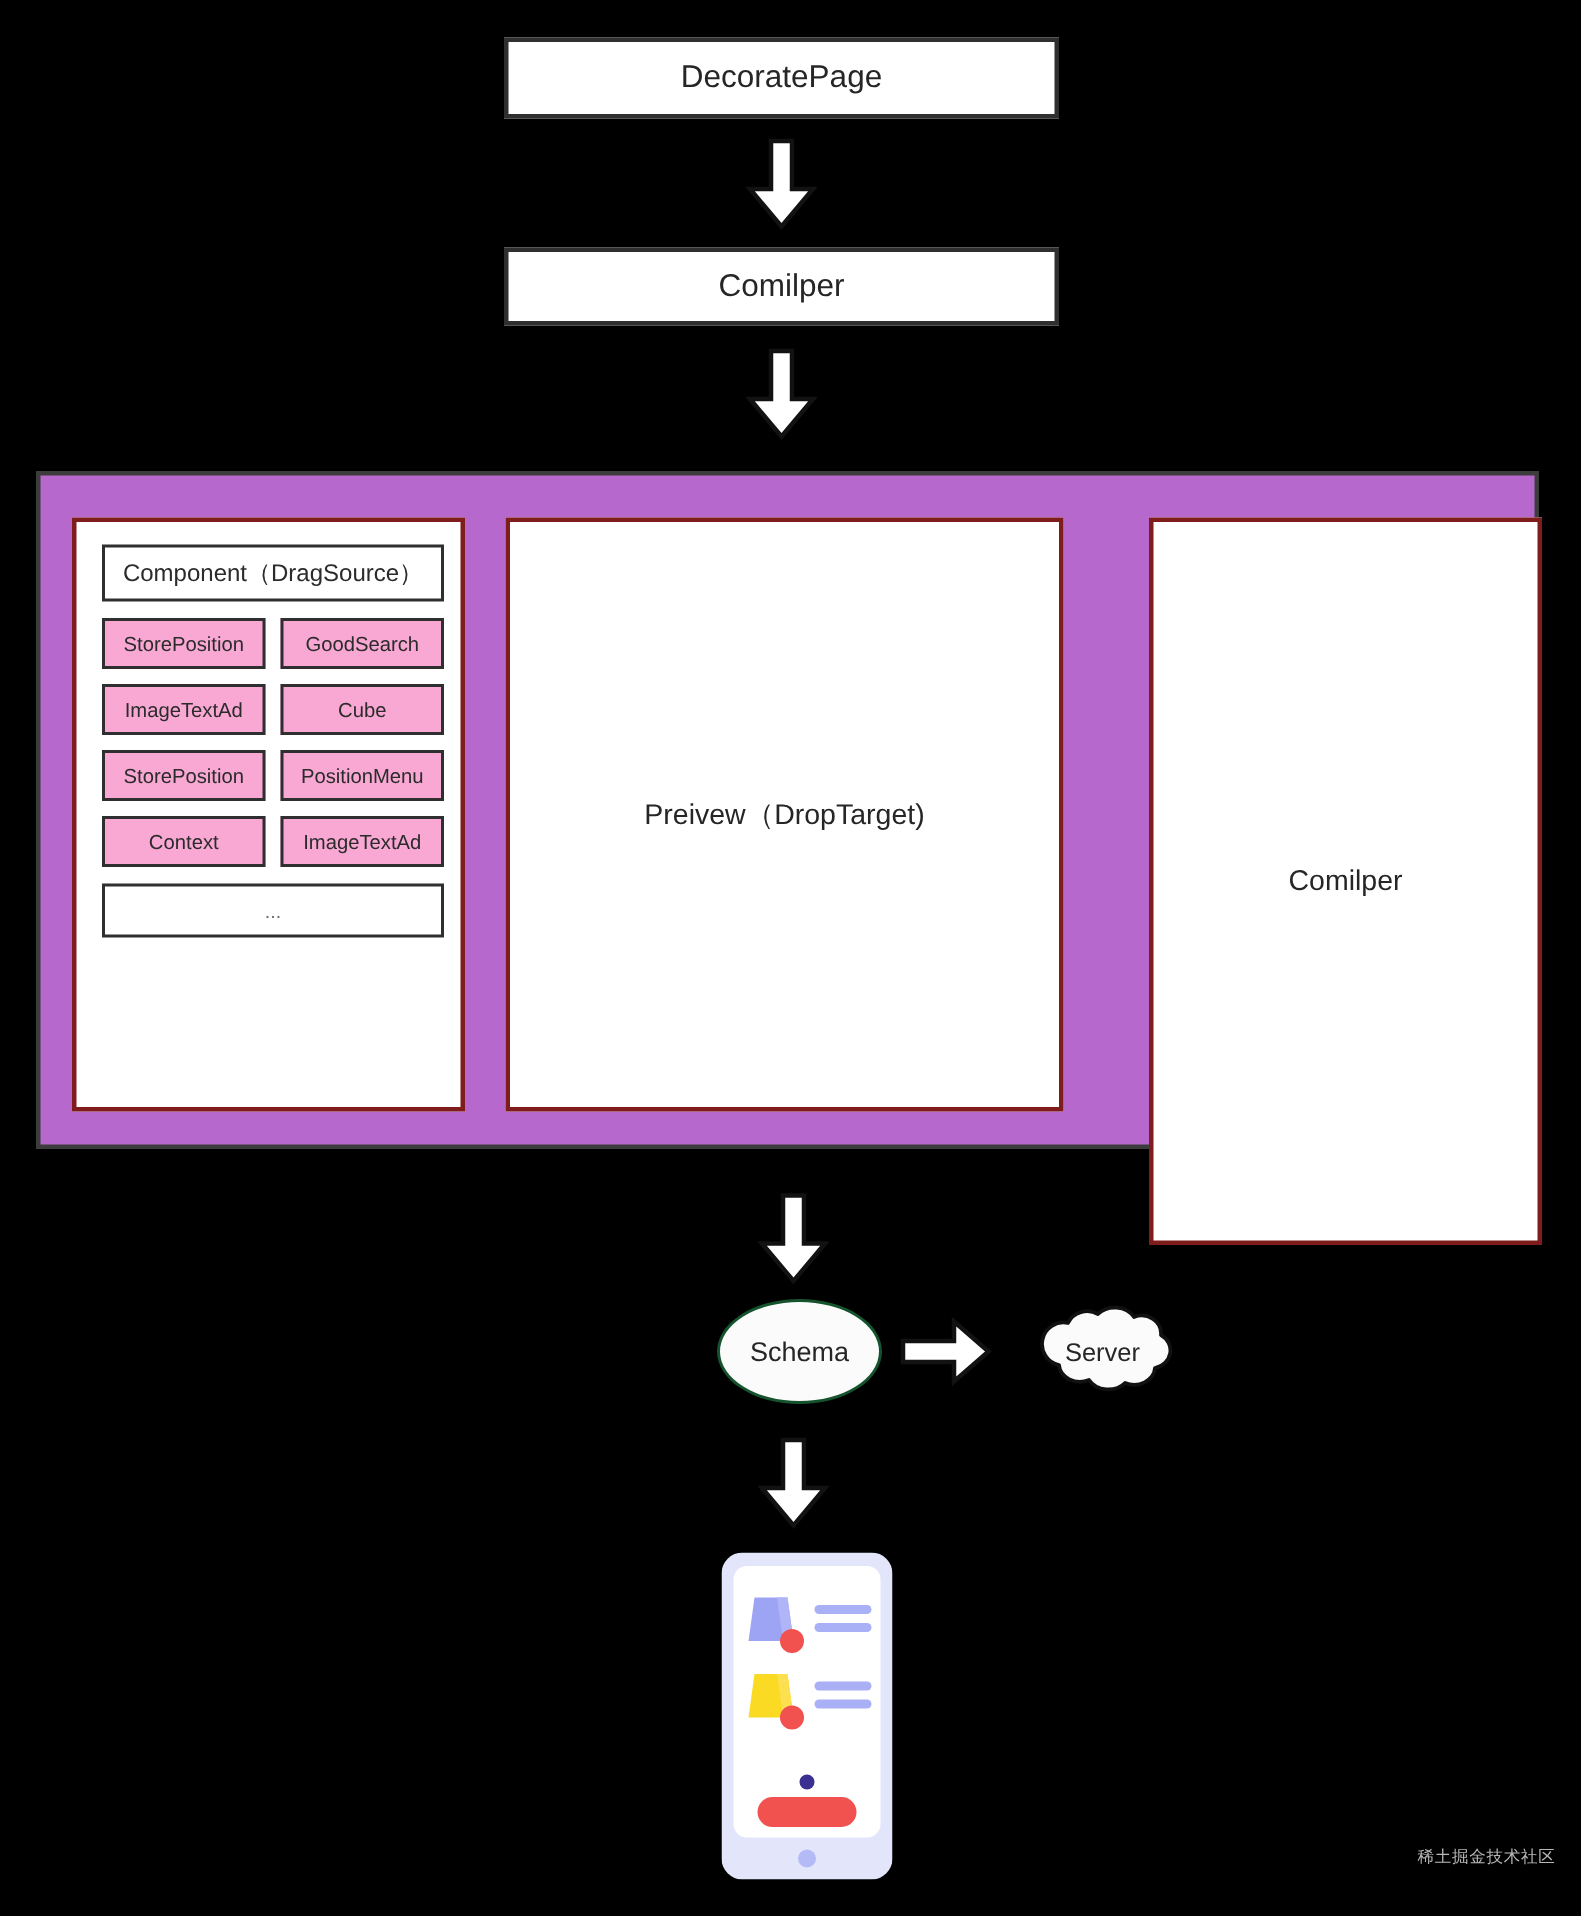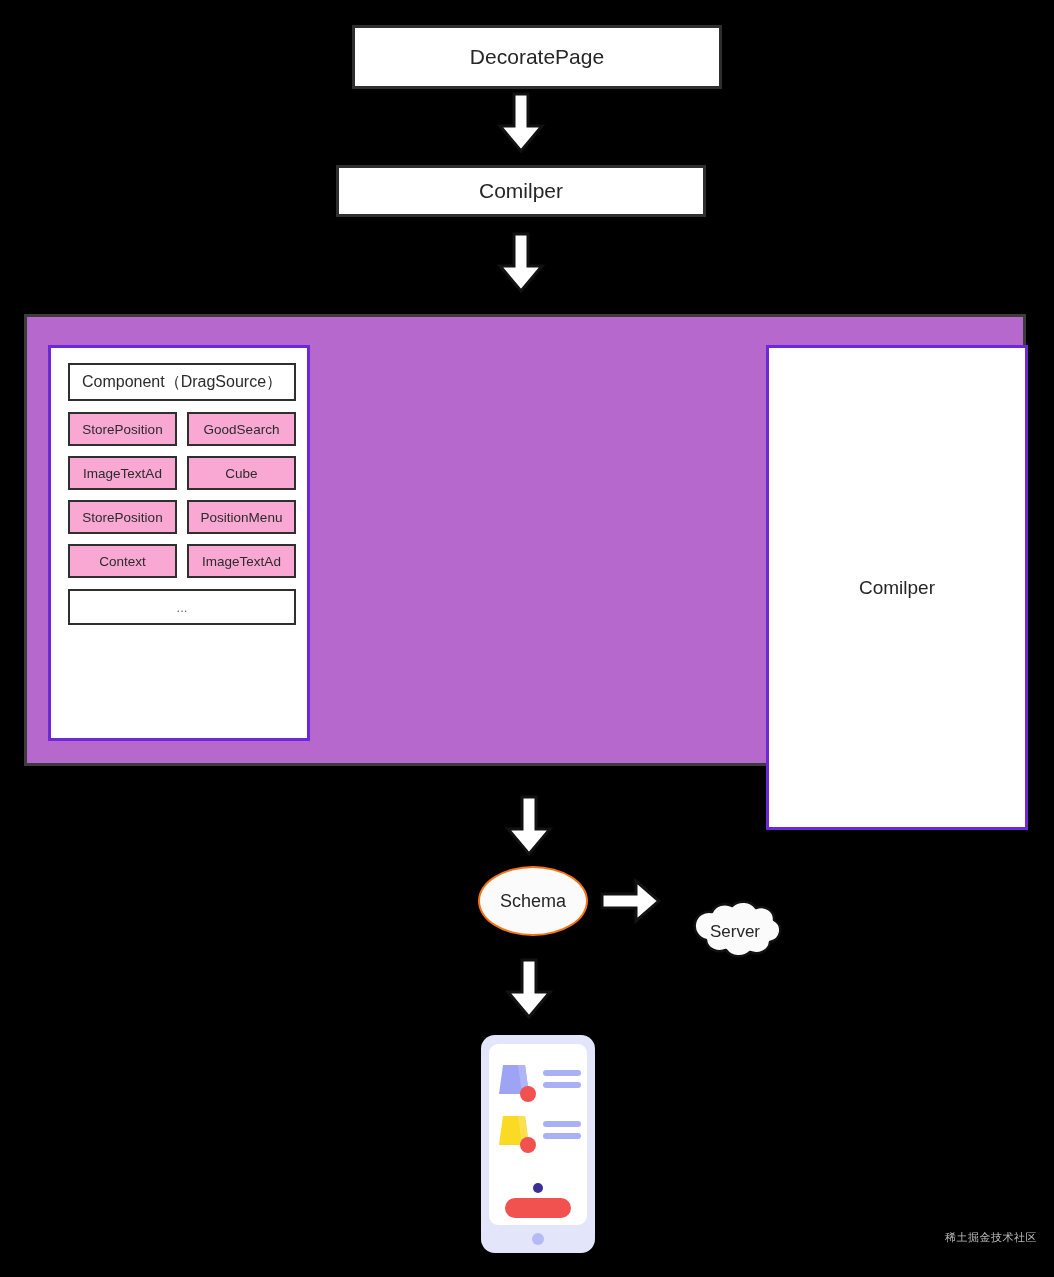--- a/index.html
+++ b/index.html
@@ -30,23 +30,22 @@
     align-items: center;
     justify-content: center;
     text-align: center;
     color: #262626;
   }
 
   #decorate-page {
     left: 336px;
     top: 25px;
     width: 370px;
-    height: 64px;
+    height: 54px;
     font-size: 21px;
-    margin-left: 16px;
   }
   #context-node {
     left: 336px;
     top: 165px;
     width: 370px;
     height: 52px;
     font-size: 21px;
   }
 
   
@@ -75,21 +74,21 @@
     top: 314px;
     width: 1002px;
     height: 452px;
     background: #b768cd;
     border: 3px solid #3c3c3c;
     box-sizing: border-box;
   }
   .panel {
     position: absolute;
     background: #ffffff;
-    border: 3px solid #6d28d9;
+    border: 3px solid #7f1d1d;
     box-sizing: border-box;
   }
   #panel-component {
     left: 21px;
     top: 28px;
     width: 262px;
     height: 396px;
   }
   #panel-preview {
     left: 310px;
@@ -166,36 +165,36 @@
   }
 
   
   #schema-node {
     position: absolute;
     left: 478px;
     top: 866px;
     width: 110px;
     height: 70px;
     background: #fbfbfb;
-    border: 2px solid #f97316;
+    border: 2px solid #14532d;
     border-radius: 50%;
     box-sizing: border-box;
     display: flex;
     align-items: center;
     justify-content: center;
     font-size: 18px;
     color: #262626;
     text-align: center;
   }
 
   
   #server-node {
     position: absolute;
     left: 688px;
-    top: 896px;
+    top: 866px;
     width: 94px;
     height: 72px;
   }
   #server-node svg { display: block; width: 100%; height: 100%; }
   .cloud-label {
     position: absolute;
     left: 0; top: 0;
     width: 94px; height: 72px;
     display: flex;
     align-items: center;
@@ -290,20 +289,23 @@
             <span>ImageTextAd</span>
           </div>
         </div>
 
         <div class="comp-more">
           <span>...</span>
         </div>
       </div>
     </div>
 
+    <div class="panel" id="panel-preview">
+      <span class="panel-title">Preivew（DropTarget)</span>
+    </div>
 
     <div class="panel" id="panel-compiler">
       <span class="panel-title">Comilper</span>
     </div>
   </div>
 
   <div class="arrow-down" id="arrow-editor-to-schema">
     <svg viewBox="0 0 48 62" xmlns="http://www.w3.org/2000/svg">
       <path d="M17 2 L31 2 L31 34 L45 34 L24 59 L3 34 L17 34 Z" fill="#ffffff" stroke="#121212" stroke-width="3" stroke-linejoin="miter"></path>
     </svg>

